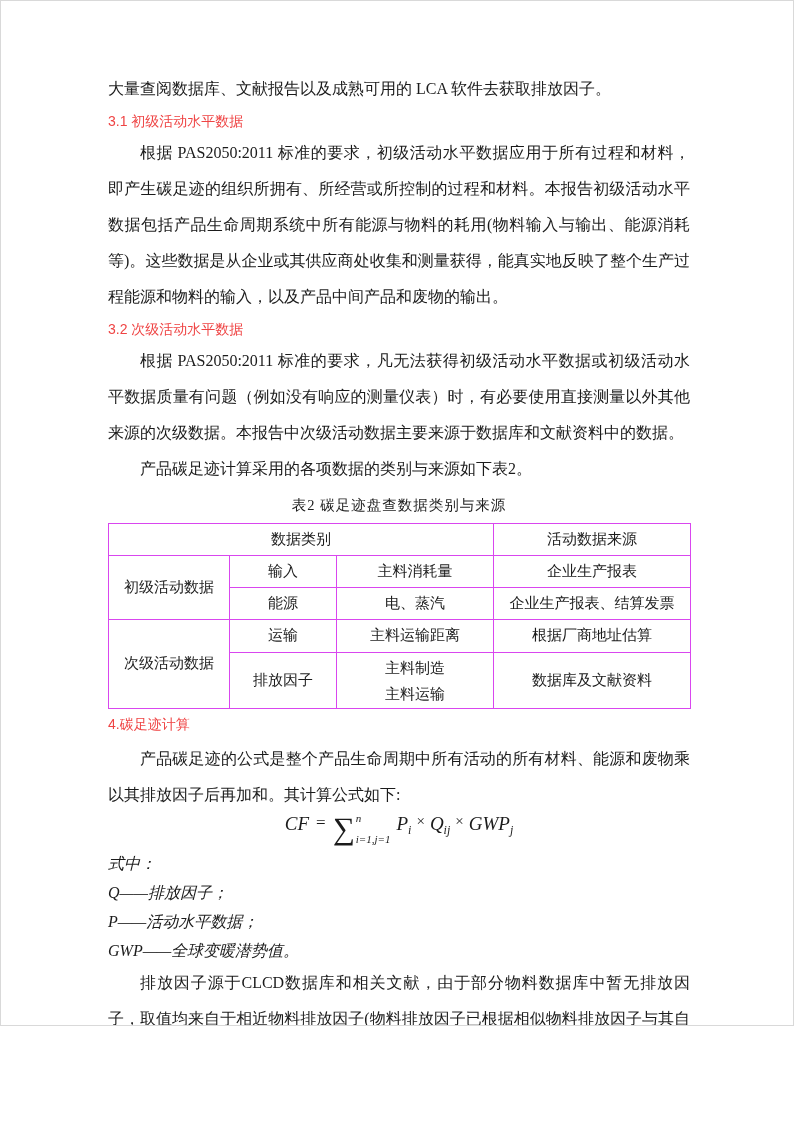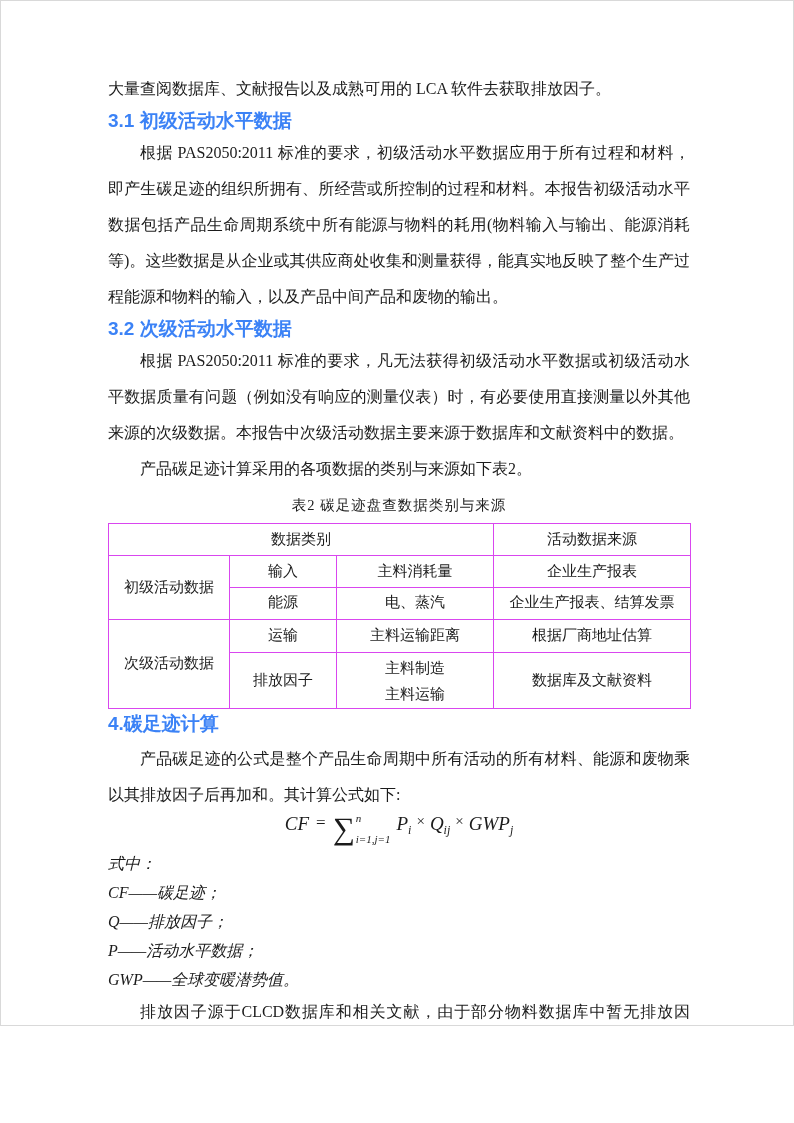--- a/index.html
+++ b/index.html
@@ -20,25 +20,25 @@
   p.body{
     margin:0;
     font-size:16px;
     line-height:36px;
     text-align:justify;
     text-justify:inter-ideograph;
   }
   p.indent{text-indent:32px;}
   h2.sec{
     font-family:"Liberation Sans","DejaVu Sans",sans-serif;
-    font-size:19px;
+    font-size:14px;
     line-height:24px;
-    font-weight:bold;
+    font-weight:normal;
     margin:2px 0 2px 0;
-    color:#3b82f6;
+    color:#ef4444;
   }
   h2.sec4{line-height:26px;margin:2px 0 4px 0;}
   .caption{
     font-size:14.5px;
     line-height:20px;
     text-align:center;
     margin:8px;
     letter-spacing:1px;
   }
   table.datatable{
@@ -50,21 +50,21 @@
   }
   table.datatable td{
     border:1px solid #d946ef;
     text-align:center;
     vertical-align:middle;
     padding:0 2px;
     line-height:1.3;
   }
   tr.h-row{height:32px;}
   tr.r1{height:32px;}
-  tr.r2{height:32px;font-family:Liberation Mono, monospace;}
+  tr.r2{height:32px;}
   tr.r3{height:33px;}
   tr.r4{height:56px;}
   .cell-line{line-height:26px;}
   .formula{
     height:34px;
     display:flex;
     justify-content:center;
     align-items:flex-start;
     margin:0 0 2px 0;
     font-family:"Liberation Serif","DejaVu Serif",serif;
@@ -175,21 +175,20 @@
         <span class="f-sub">i=1,j=1</span>
       </span>
       <span class="f-term"><span class="f-var">P</span><sub>i</sub></span>
       <span class="f-times">×</span>
       <span class="f-term"><span class="f-var">Q</span><sub>ij</sub></span>
       <span class="f-times">×</span>
       <span class="f-term"><span class="f-var">GWP</span><sub>j</sub></span>
     </div>
 
     <p class="def">式中：</p>
-    <p class="def">CF——碳足迹；</p>
     <p class="def">Q——排放因子；</p>
     <p class="def">P——活动水平数据；</p>
     <p class="def">GWP——全球变暖潜势值。</p>
 
     <p class="body indent">排放因子源于CLCD数据库和相关文献，由于部分物料数据库中暂无排放因子，取值均来自于相近物料排放因子(物料排放因子已根据相似物料排放因子与其自身碳</p>
 
   </div>
 
   <div class="footer">第 7 页 共 12 页</div>
 </div>

